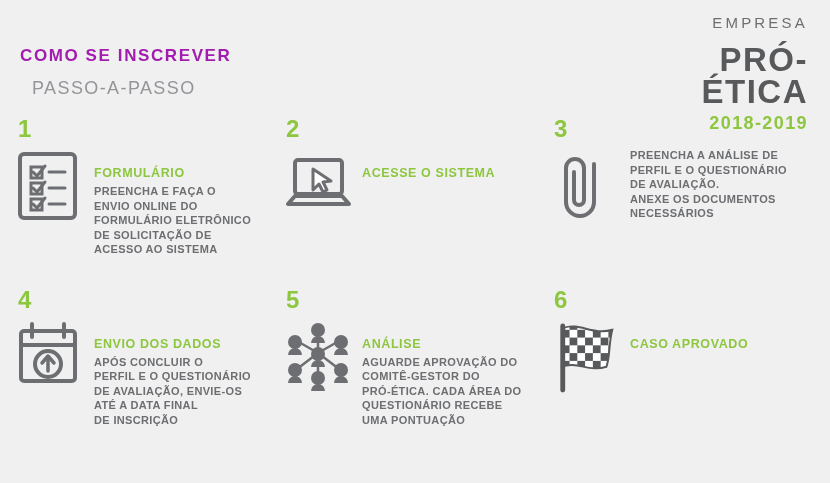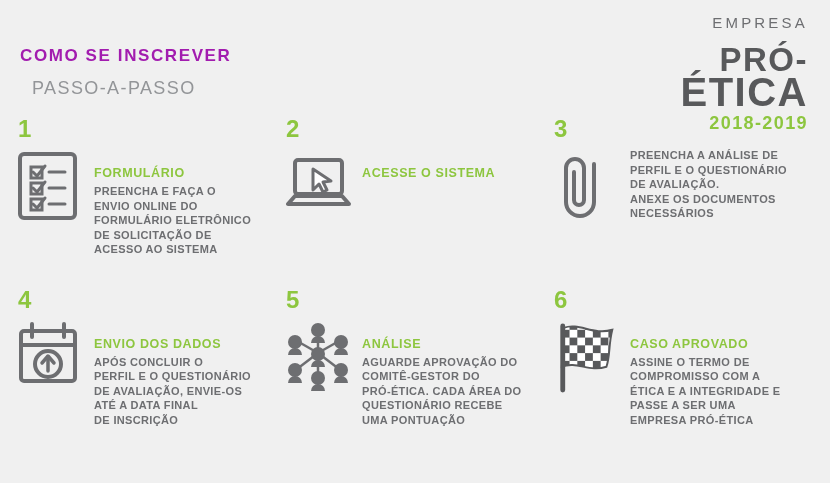--- a/index.html
+++ b/index.html
@@ -55,21 +55,21 @@
   }
   .logo-line2 {
     font-size: 33px;
     font-weight: bold;
     letter-spacing: 1.5px;
     line-height: 32px;
     color: #58595b;
     margin-top: 13px;
   }
   .logo-line3 {
-    font-size: 40px;
+    font-size: 33px;
     font-weight: bold;
     letter-spacing: 1.5px;
     line-height: 32px;
     color: #58595b;
   }
   .logo-years {
     font-size: 18px;
     font-weight: bold;
     letter-spacing: 1.4px;
     color: #8dc63f;
@@ -319,23 +319,18 @@
                 <rect width="8" height="8" fill="#58595b"></rect>
                 <rect x="8" y="8" width="8" height="8" fill="#58595b"></rect>
               </pattern>
             </defs>
             <path d="M10 6 C26 0, 40 14, 60 8 C56 24, 58 34, 54 46 C36 52, 24 40, 8 46 Z" fill="url(#checks)" stroke="#58595b" stroke-width="2"></path>
             <line x1="9" y1="4" x2="9" y2="70" stroke="#58595b" stroke-width="5" stroke-linecap="round"></line>
           </svg>
         </div>
         <div class="text-box">
           <div class="step-title">CASO APROVADO</div>
-          <div class="step-desc">ASSINE O TERMO DE
-COMPROMISSO COM A
-ÉTICA E A INTEGRIDADE E
-PASSE A SER UMA
-EMPRESA PRÓ-ÉTICA</div>
         </div>
       </div>
     </div>
 
   </div>
 </div>
 
 </body></html>

